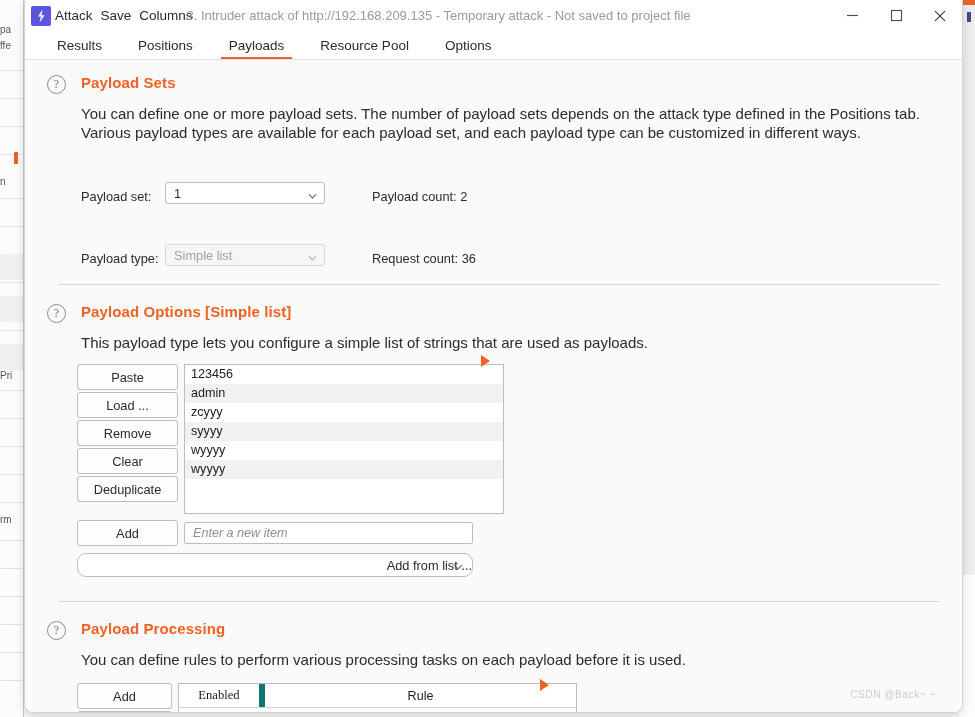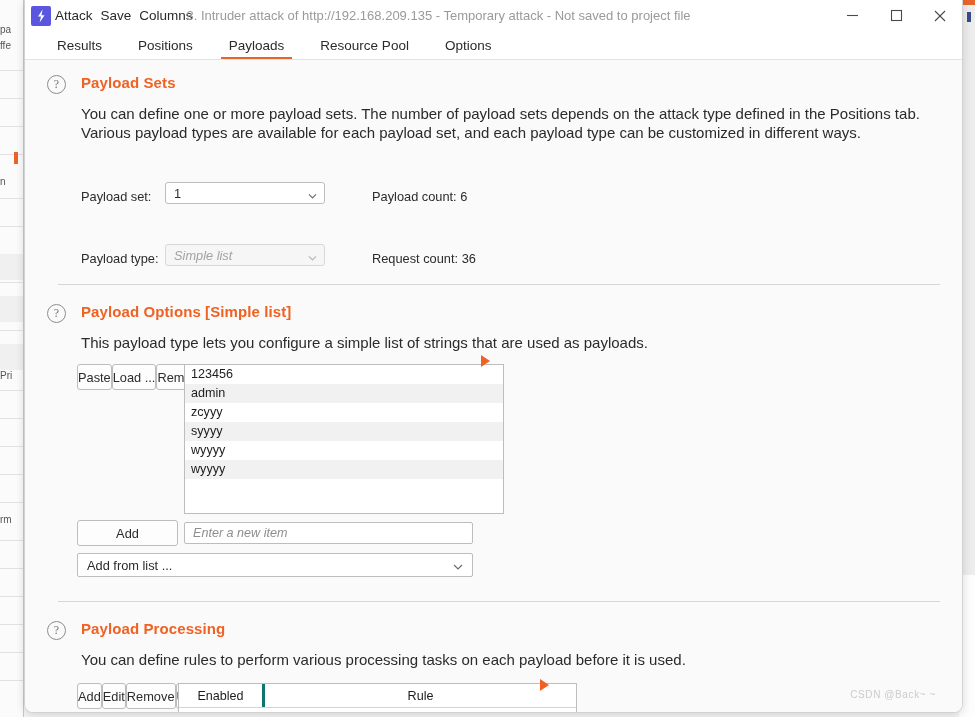--- a/index.html
+++ b/index.html
@@ -205,41 +205,40 @@
     border-radius: 3px;
     display: flex; align-items: center;
     padding: 0 22px 0 8px;
     font-size: 12.8px;
     color: #2b2b2b;
   }
   .combo.disabled {
     background: #f6f6f6;
     border-color: #d8d8d8;
     color: #a3a3a3;
-    font-style: italic;
   }
   .combo .chev {
     position: absolute; right: 7px; top: 50%;
     transform: translateY(-50%);
     width: 9px; height: 9px;
   }
   .count-text {
     margin-left: 47px;
     font-size: 12.8px;
     color: #2b2b2b;
     white-space: nowrap;
   }
 
   
   .editor {
     margin: 12px 0 0 52px;
     display: flex;
     align-items: flex-start;
   }
-  .btncol { display: flex; flex-direction: row; width: 101px; flex: none; }
+  .btncol { display: flex; flex-direction: column; width: 101px; flex: none; }
   .btn {
     height: 26px;
     background: #fdfdfd;
     border: 1px solid #bdbdbd;
     border-radius: 3px;
     font-size: 12.8px;
     color: #2b2b2b;
     display: flex; align-items: center; justify-content: center;
     margin-bottom: 2px;
     cursor: default;
@@ -278,25 +277,26 @@
     font-size: 12.6px;
     font-style: italic;
     color: #8e8e8e;
   }
   .wide-combo {
     position: relative;
     margin: 7px 0 0 52px;
     width: 396px; height: 24px;
     background: #ffffff;
     border: 1px solid #bdbdbd;
-    border-radius: 2px;
+    border-radius: 9px;
     display: flex; align-items: center;
     padding-left: 9px;
     font-size: 12.8px;
     color: #2b2b2b;
+    justify-content: flex-end;
   }
   .wide-combo .chev { position: absolute; right: 9px; top: 50%; transform: translateY(-50%); width: 10px; height: 10px; }
 
   
   .rulesbox {
     margin-left: 6px;
     width: 399px; height: 95px;
     background: #ffffff;
     border: 1px solid #bdbdbd;
     overflow: hidden;
@@ -304,21 +304,22 @@
   .rules-head {
     display: flex;
     height: 24px;
     border-bottom: 1px solid #d4d4d4;
     font-size: 12.6px;
     color: #1c1c1c;
   }
   .rules-head .col-enabled {
     width: 86px;
     display: flex; align-items: center; justify-content: center;
-    border-right: 3px solid #0f766e;
+    border-right: 6px solid #0f766e;
+    font-family: Liberation Serif, serif;
   }
   .rules-head .col-rule {
     flex: 1;
     display: flex; align-items: center; justify-content: center;
   }
 
   
   .marker {
     position: absolute;
     width: 0; height: 0;
@@ -435,21 +436,21 @@
         <div class="form-row">
           <div class="form-label">Payload set:</div>
           <div class="combo">
             <span>1</span>
             <span class="chev">
               <svg width="9" height="9" viewBox="0 0 9 9">
                   <polyline points="1,2.8 4.5,6.4 8,2.8" fill="none" stroke="#6a6a6a" stroke-width="1.1"></polyline>
                 </svg>
             </span>
           </div>
-          <div class="count-text">Payload count: 6</div>
+          <div class="count-text">Payload count: 2</div>
         </div>
 
         <div class="form-row">
           <div class="form-label">Payload type:</div>
           <div class="combo disabled">
             <span>Simple list</span>
             <span class="chev">
               <svg width="9" height="9" viewBox="0 0 9 9">
                   <polyline points="1,2.8 4.5,6.4 8,2.8" fill="none" stroke="#b5b5b5" stroke-width="1.1"></polyline>
                 </svg>

